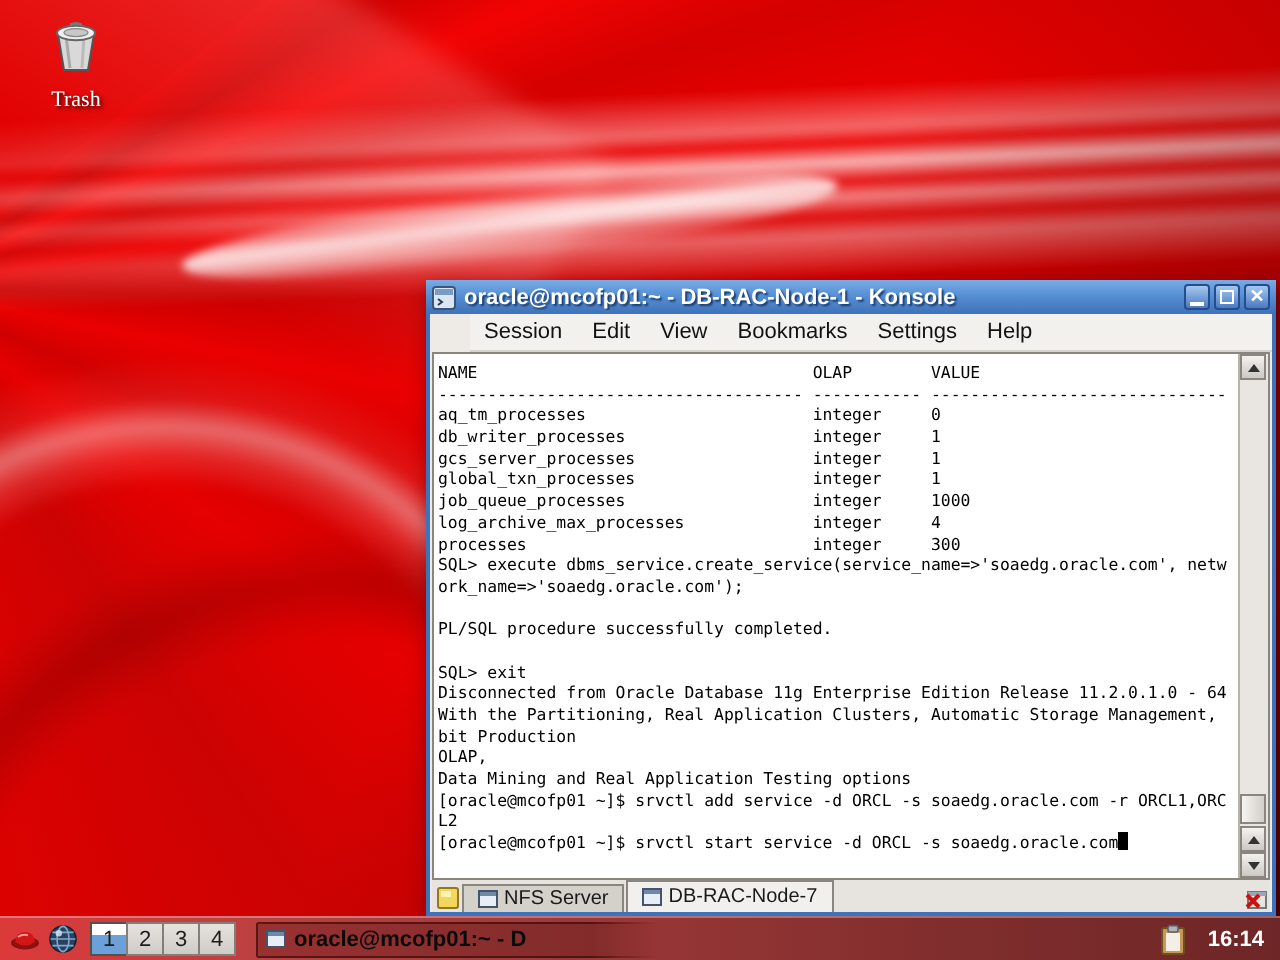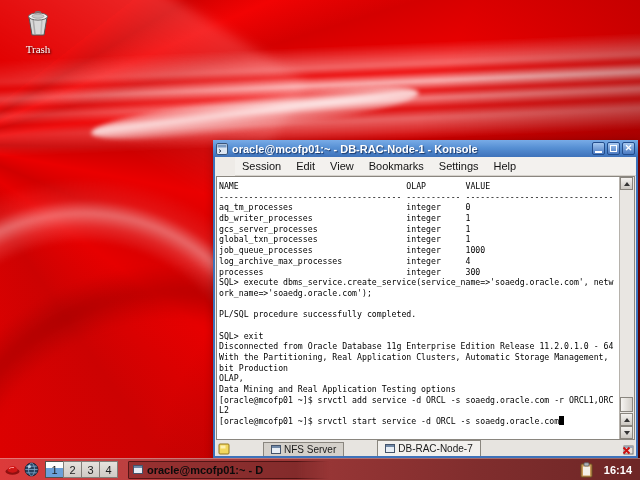--- a/index.html
+++ b/index.html
@@ -92,21 +92,21 @@
   .tri-down { width:0; height:0; border-left:3px solid transparent; border-right:3px solid transparent; border-top:4px solid #333; }
   .sb-thumb { position:absolute; left:0; bottom:27px; width:13px; height:15px; box-sizing:border-box;
     background:linear-gradient(90deg,#f6f4f1,#d2cec8); border:1px solid #8a867f; }
 
   .tabbar { position:absolute; left:1px; right:1px; bottom:0; height:16px; background:#e7e4e0;
     display:flex; align-items:flex-end; }
   .tab-end-btn { width:15px; height:15px; display:flex; align-items:center; justify-content:center; cursor:default; }
   .tabs { display:flex; align-items:flex-end; height:16px; }
   .tab { height:13px; display:flex; align-items:center; gap:3px; padding:0 7px;
     border:1px solid #8a867f; border-bottom:none; background:#d4d0ca; color:#1a1a1a;
-    font-size:10px; margin-right:1px; cursor:default; white-space:nowrap;margin-left:32px; }
+    font-size:10px; margin-right:1px; cursor:default; white-space:nowrap; }
   .tab.active { height:15px; background:#f2f0ed; }
 
   .mini-term { width:10px; height:9px; box-sizing:border-box; background:#e8eef5;
     border:1px solid #45546b; box-shadow:inset 0 2px 0 #7089a8; flex:0 0 auto; }
 
   
   .taskbar { position:absolute; left:0; bottom:0; width:640px; height:22px; box-sizing:border-box;
     background:linear-gradient(90deg,#dd3a3a 0%, #bc4040 20%, #a43b3b 38%, #933434 55%, #802d2d 75%, #6e2626 100%);
     border-top:1px solid rgba(255,255,255,.3);
     display:flex; align-items:center; padding:0 4px; }

